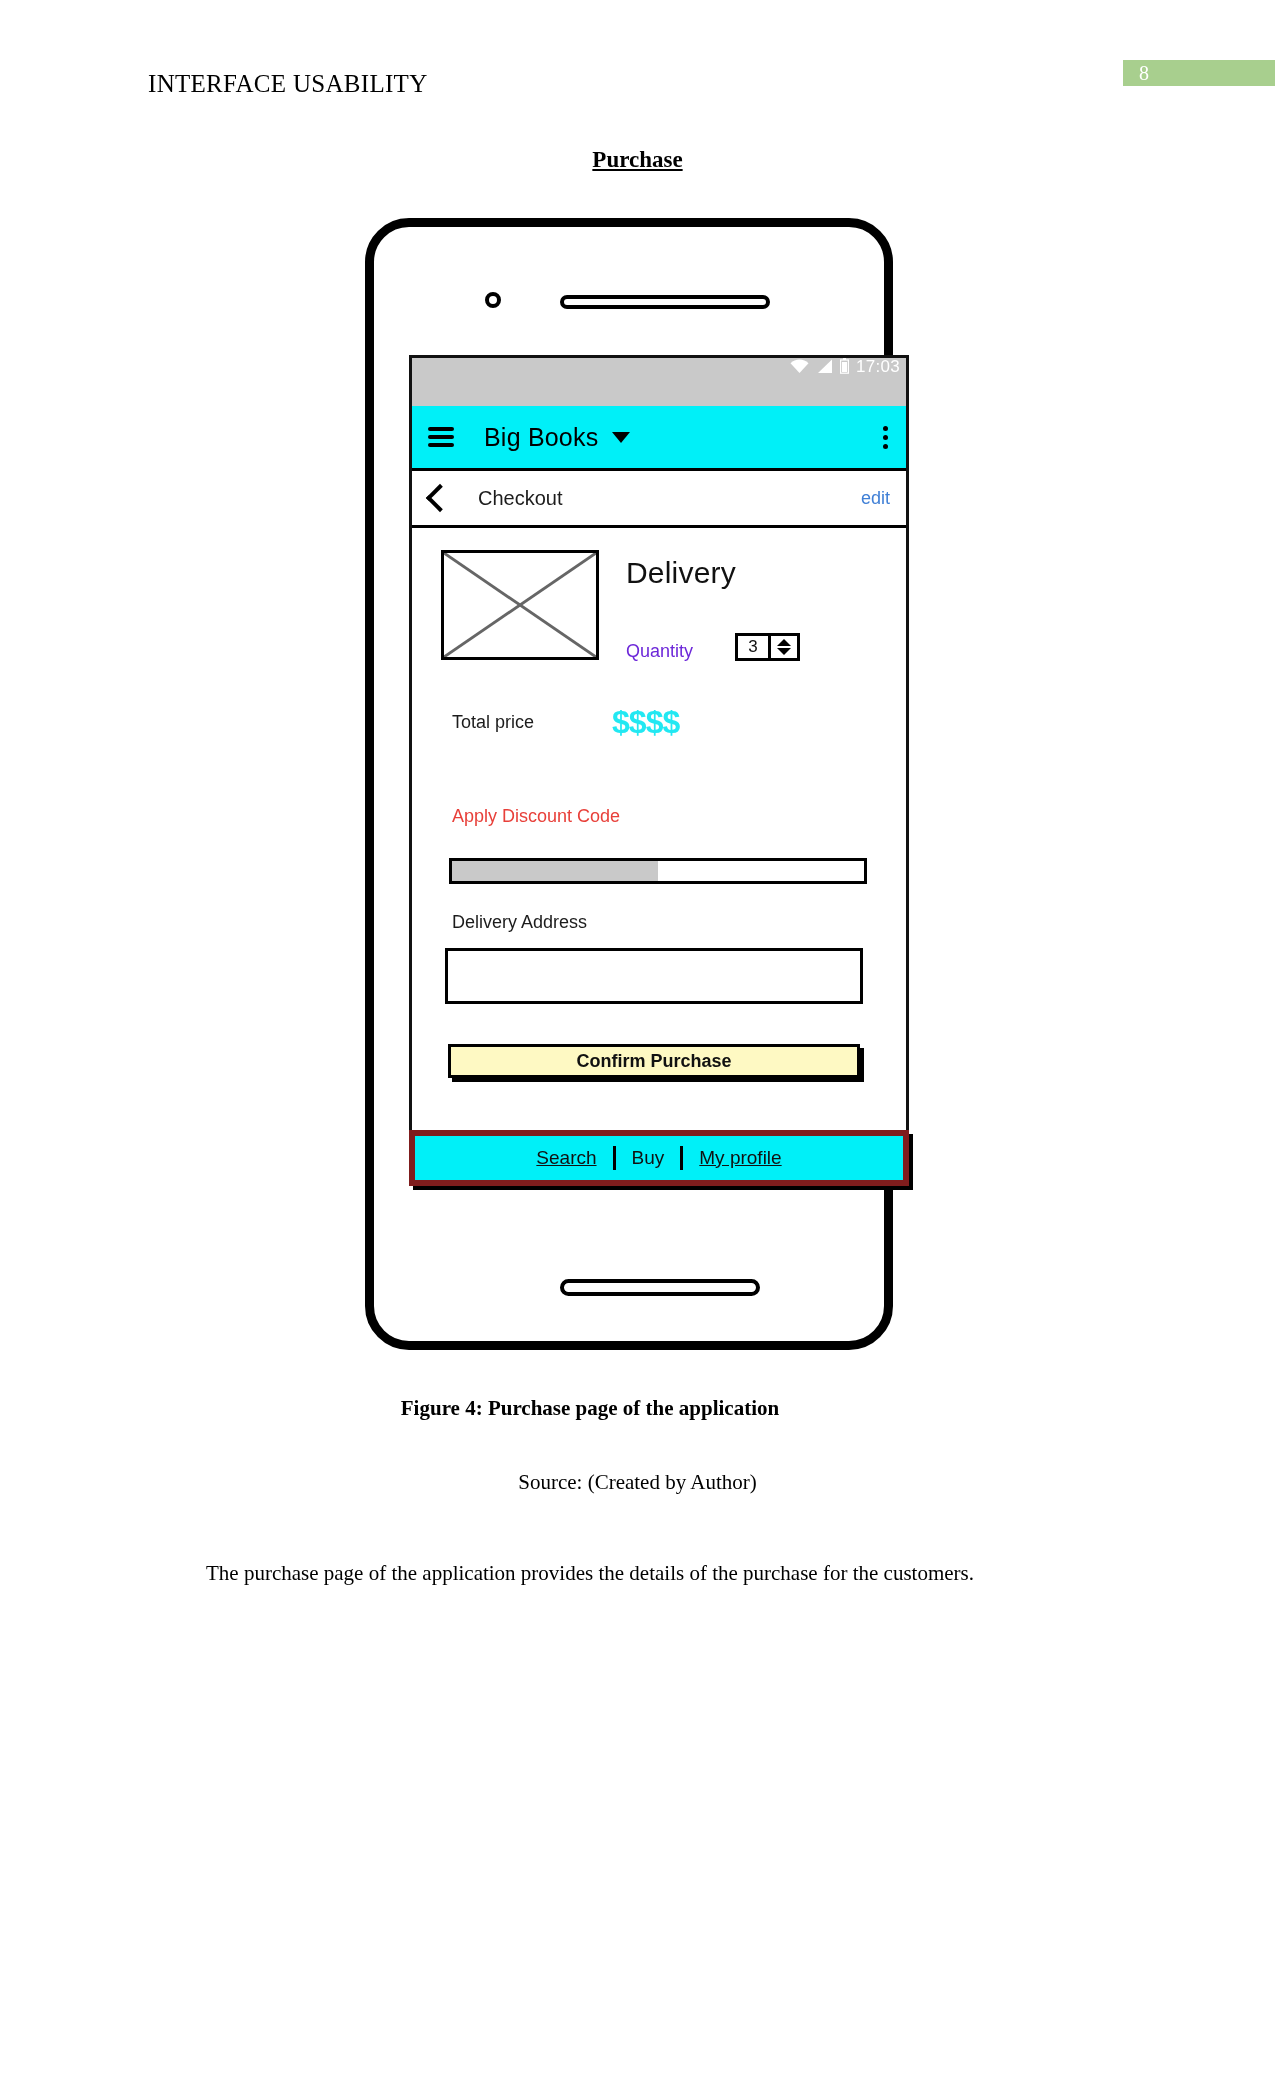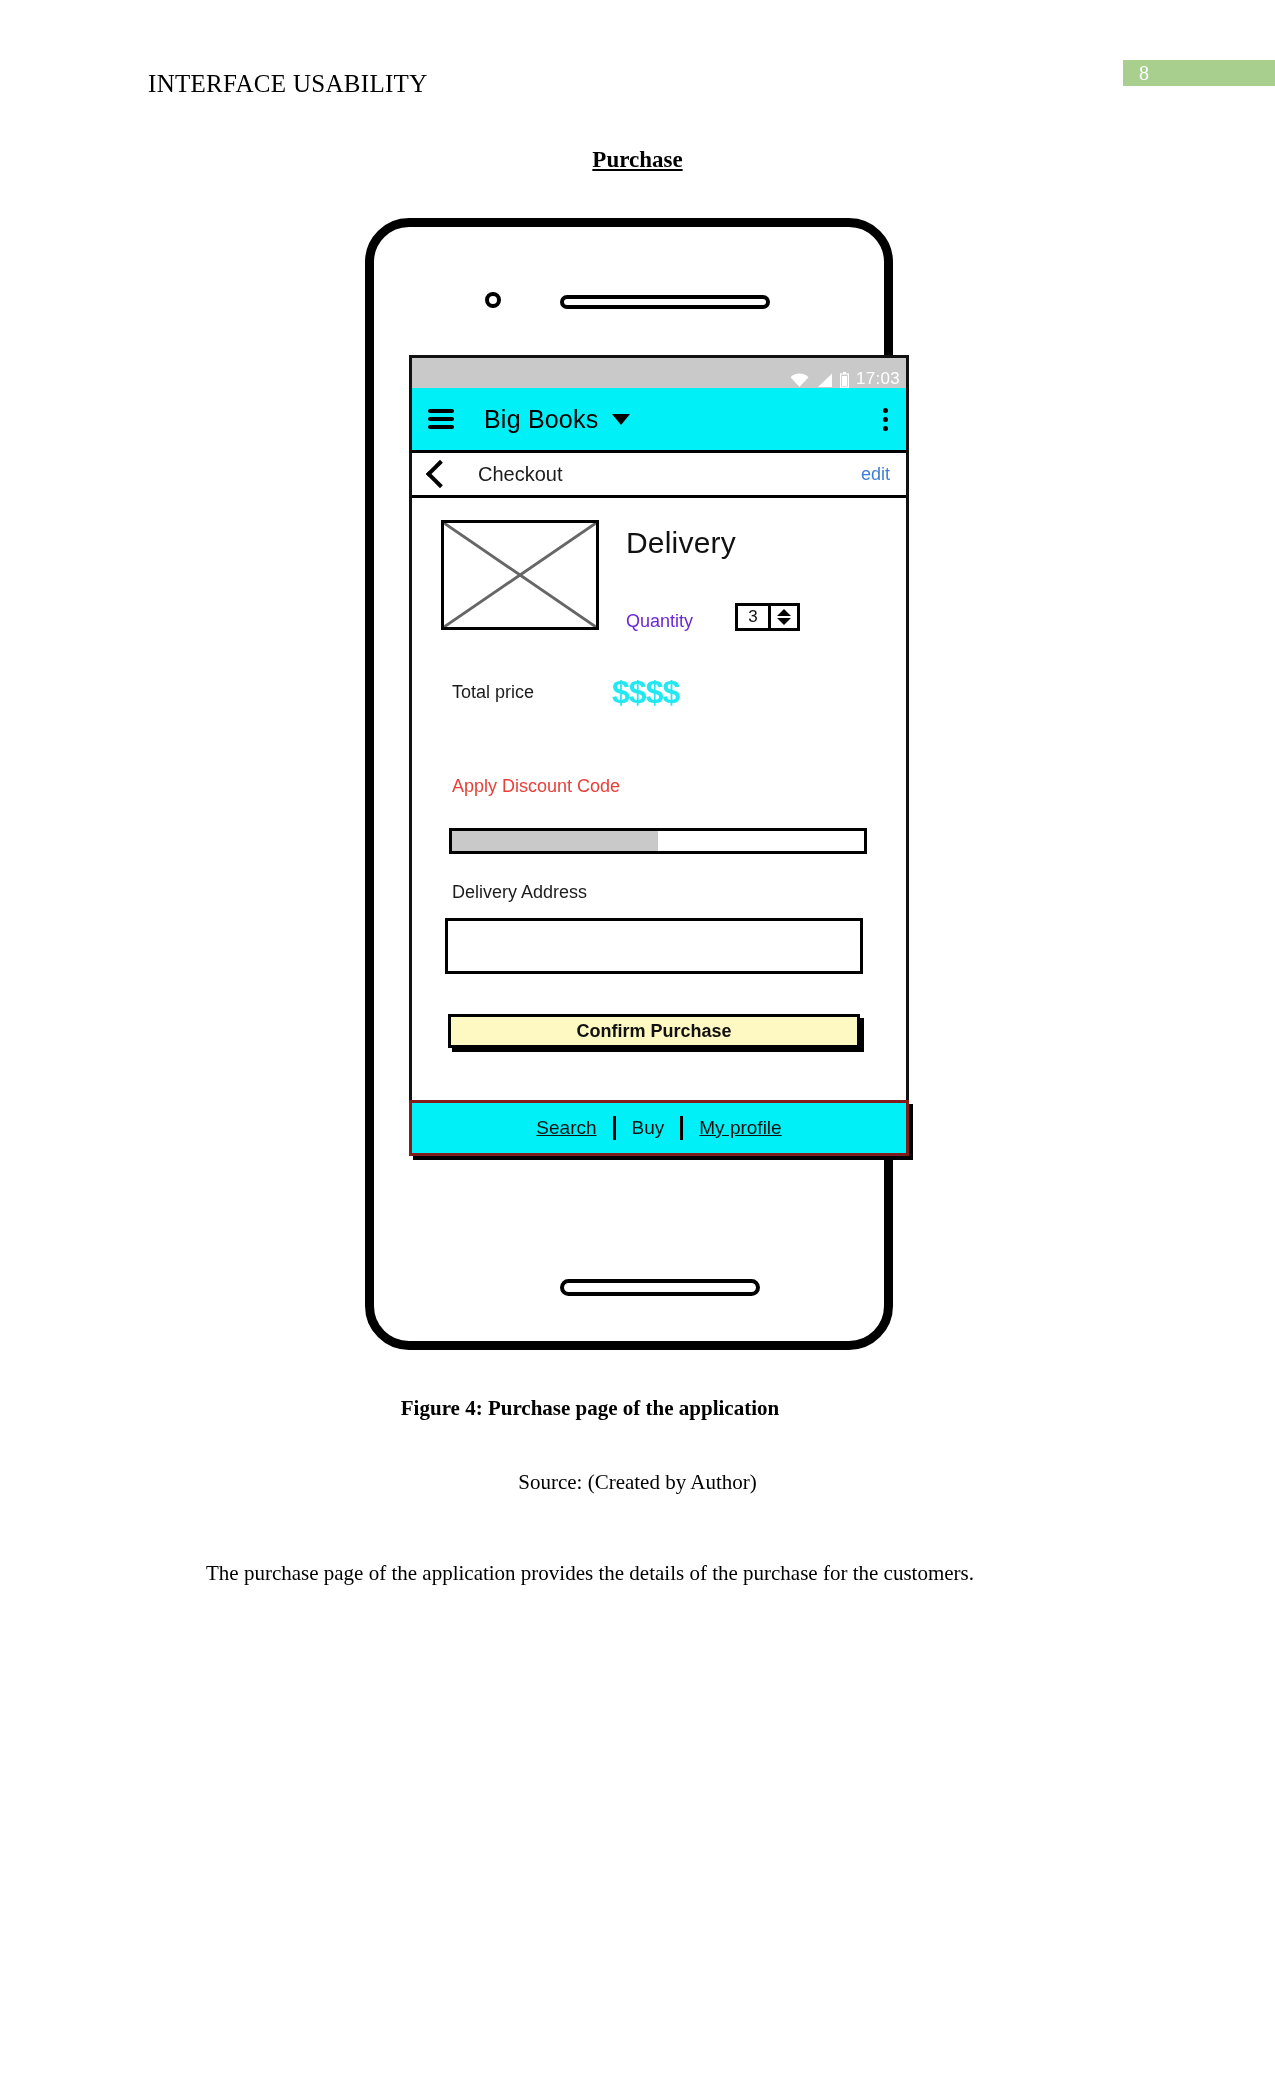--- a/index.html
+++ b/index.html
@@ -122,24 +122,24 @@
     width: 500px;
     height: 800px;
     background: #ffffff;
     border: 3px solid #111;
     box-sizing: border-box;
   }
 
   
   .status-bar {
     position: relative;
-    height: 30px;
+    height: 48px;
     background: #c9c9c9;
     display: flex;
-    align-items: flex-end;
+    align-items: flex-start;
     justify-content: flex-end;
     padding-right: 6px;
     gap: 7px;
     box-sizing: border-box;
   }
   .status-icons { display: flex; align-items: center; gap: 7px; }
   .sb-icon { display: block; }
   .status-time {
     font-family: "Liberation Sans", sans-serif;
     font-size: 17px;
@@ -196,21 +196,21 @@
   .overflow-menu i {
     display: block;
     width: 5px; height: 5px;
     background: #000;
     border-radius: 50%;
   }
 
   
   .sub-bar {
     position: relative;
-    height: 48px;
+    height: 60px;
     background: #ffffff;
     border: 3px solid #000;
     border-left: none;
     border-right: none;
     display: flex;
     align-items: center;
     padding: 0 16px 0 12px;
     box-sizing: border-box;
     justify-content: space-between;
   }
@@ -395,21 +395,21 @@
     color: #111;
     font-weight: bold;
   }
 
   .bottom-nav {
     position: absolute;
     left: -3px; bottom: -3px;
     width: 500px;
     height: 56px;
     background: #00f0f8;
-    border: 3px solid #7f1d1d;
+    border: 6px solid #7f1d1d;
     box-sizing: border-box;
     display: flex;
     align-items: center;
     justify-content: center;
     box-shadow: 4px 4px 0 #000;
   }
   .nav-item {
     font-family: "Liberation Sans", sans-serif;
     font-size: 19px;
     color: #111;

